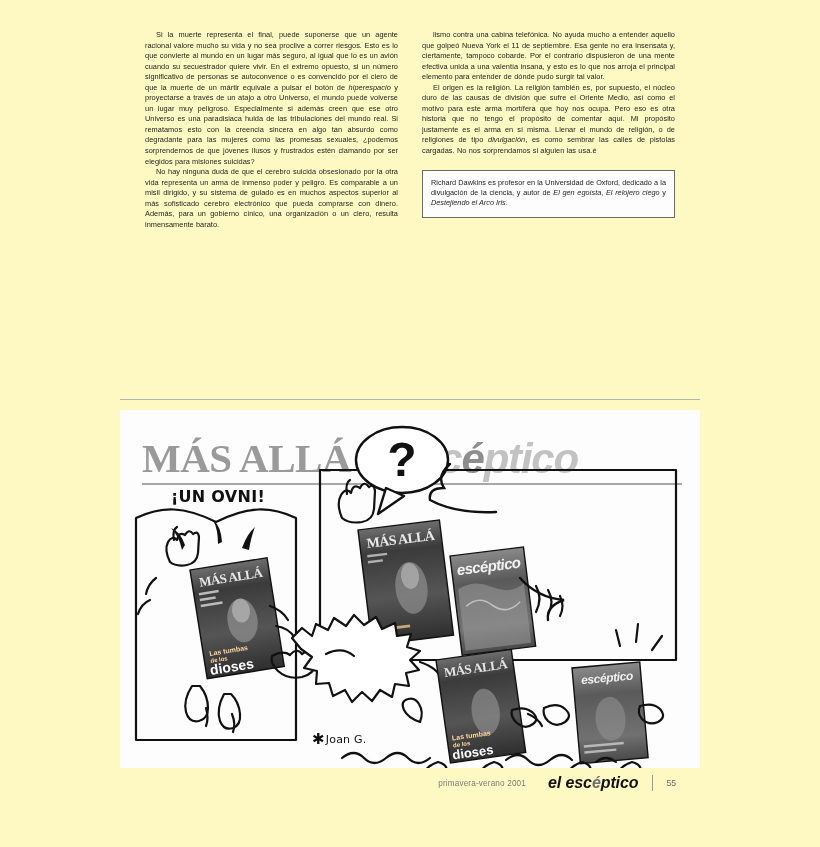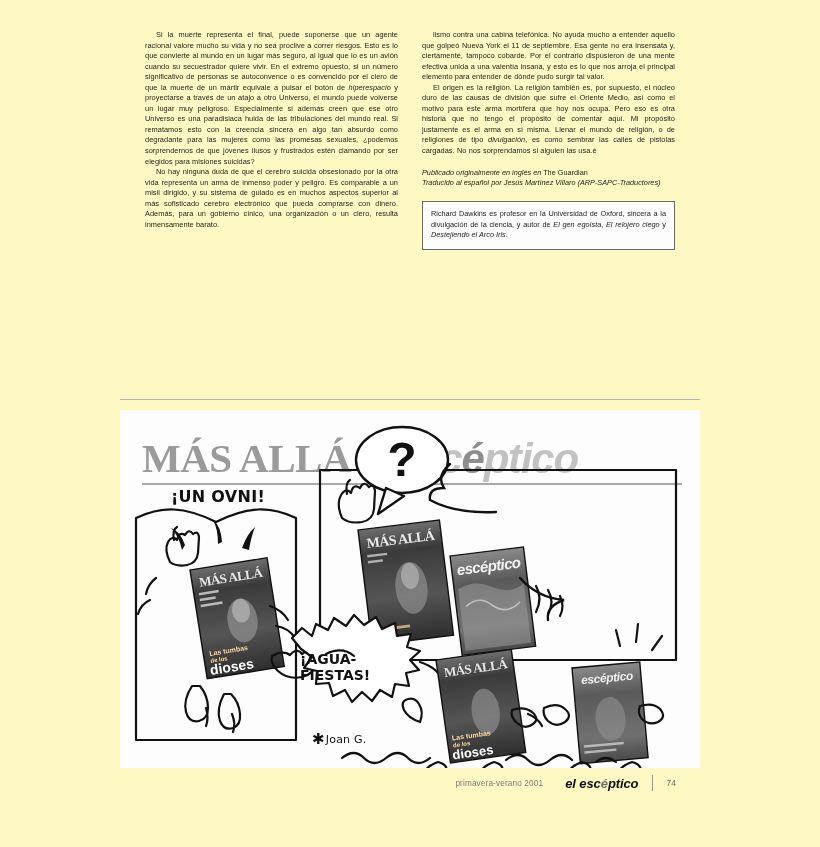--- a/index.html
+++ b/index.html
@@ -124,21 +124,21 @@
     display:flex;justify-content:flex-end;align-items:center;
     padding-right:144px;box-sizing:border-box;
     gap:8px;
   }
   .f-issue{
     font-family:"Liberation Sans", sans-serif;
     font-size:8.2px;color:#7c7c7c;letter-spacing:.15px;
   }
   .f-title{
     font-family:"Liberation Sans", sans-serif;
-    font-weight:bold;font-style:italic;font-size:13px;color:#111;
+    font-weight:bold;font-style:italic;font-size:16px;color:#111;
     margin-left:14px;letter-spacing:-.1px;
   }
   .f-title .acc{color:#6f6f6f;}
   .f-bar{
     width:1px;height:16px;background:#999;margin:0 5px 0 6px;
   }
   .f-page{
     font-family:"Liberation Sans", sans-serif;
     font-size:8.6px;color:#6b6b6b;
   }
@@ -173,27 +173,23 @@
       <p class="body">lismo contra una cabina telefónica. No ayuda mucho a entender aquello que golpeó Nueva York el 11 de septiembre. Esa gente no era insensata y, ciertamente, tampoco cobarde. Por el contrario dispusieron de una mente efectiva unida a una valentía insana, y esto es lo que nos arroja el principal elemento para entender de dónde pudo surgir tal valor.</p>
       <p class="body">
         El origen es la religión. La religión también es, por supuesto, el núcleo duro de las causas de
         división que sufre el Oriente Medio, así como el motivo para este arma mortífera que hoy nos
         ocupa. Pero eso es otra historia que no tengo el propósito de comentar aquí. Mi propósito
         justamente es el arma en sí misma. Llenar el mundo de religión, o de religiones de tipo
         <span class="it">divulgación</span>,
         es como sembrar las calles de pistolas cargadas. No nos sorprendamos si alguien las usa.é
       </p>
 
-      <div class="source">
-        <span>Publicado originalmente en inglés en</span><span class="rom"> The Guardian</span><br>
-        <span>Traducido al español por Jesús Martínez Villaro (ARP-SAPC-Traductores)</span>
-      </div>
 
       <div class="bio">
-        <b>Richard Dawkins</b><span> es profesor en la Universidad de Oxford, sincera a la divulgación de la ciencia, y autor de </span><span class="it">El gen egoísta</span><span>, </span><span class="it">El relojero ciego</span><span> y </span><span class="it">Destejiendo el Arco Iris</span><span>.</span>
+        <b>Richard Dawkins</b><span> es profesor en la Universidad de Oxford, dedicado a la divulgación de la ciencia, y autor de </span><span class="it">El gen egoísta</span><span>, </span><span class="it">El relojero ciego</span><span> y </span><span class="it">Destejiendo el Arco Iris</span><span>.</span>
       </div>
     </div>
   </div>
 
   <div class="divider"></div>
 
   <div class="comic">
     <div class="comic-inner">
 
       <div class="masthead">
@@ -350,25 +346,24 @@
             <path d="M408 304 q10 4 14 12"></path>
 
             <path d="M500 236 l-4 -16"></path>
             <path d="M516 232 l2 -18"></path>
             <path d="M532 240 l10 -14"></path>
           </g>
         </g>
       </svg>
 
       <div class="toon-txt ovni">¡UN OVNI!</div>
-      <div class="toon-txt agua">¡AGUA-FIESTAS!</div>
       <div class="signature"><span class="star">✱</span><span>Joan G.</span></div>
     </div>
   </div>
 
   <div class="footer">
     <span class="f-issue">primavera-verano 2001</span>
     <span class="f-title"><span>el esc</span><span class="acc">é</span><span>ptico</span></span>
     <span class="f-bar"></span>
-    <span class="f-page">74</span>
+    <span class="f-page">55</span>
   </div>
 
 </div>
 
 </body></html>

